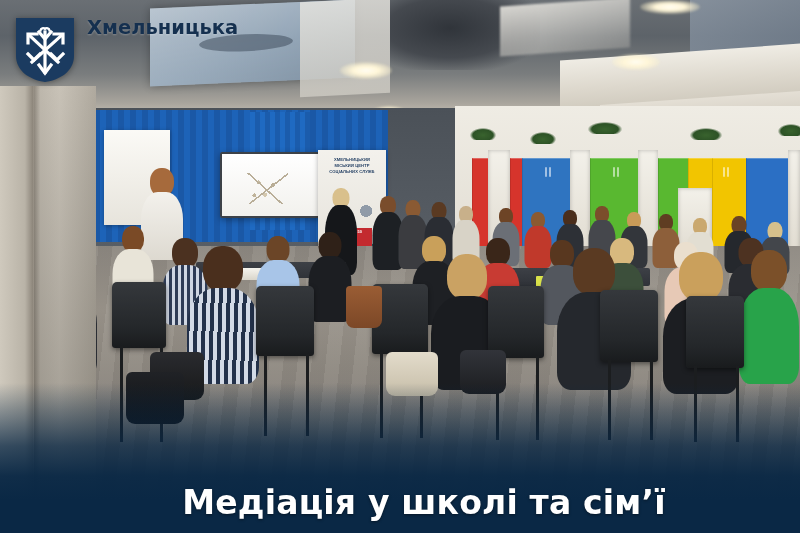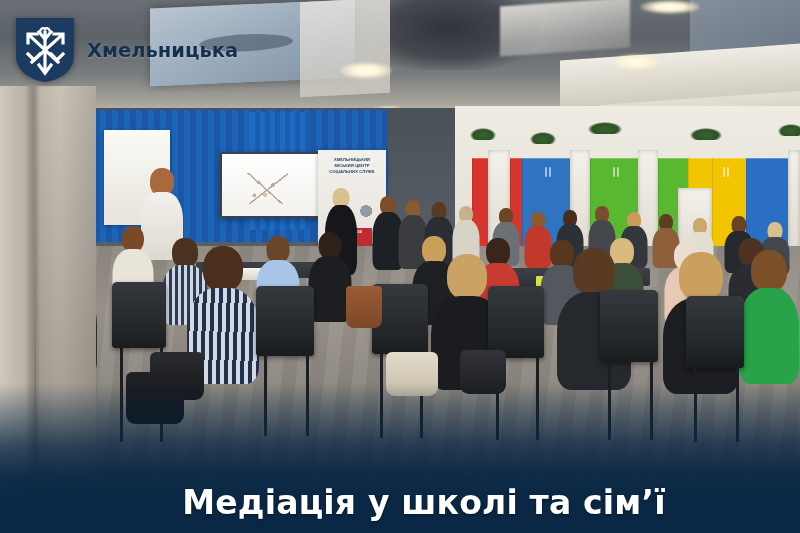--- a/index.html
+++ b/index.html
@@ -303,21 +303,20 @@
     letter-spacing: .2px;
     white-space: nowrap;
     text-shadow: 0 1px 3px rgba(0,0,0,.45);
     font-family: "DejaVu Sans", sans-serif;
   }
 
   .brand {
     position: absolute;
     left: 14px; top: 16px;
     display: flex;
-    align-items: center;
     gap: 11px;
   }
   .shield {
     width: 62px; height: 68px;
     position: relative;
     flex: 0 0 auto;
     filter: drop-shadow(0 1px 3px rgba(0,0,0,.4));
   }
   .brand-name {
     color: #15304f;

